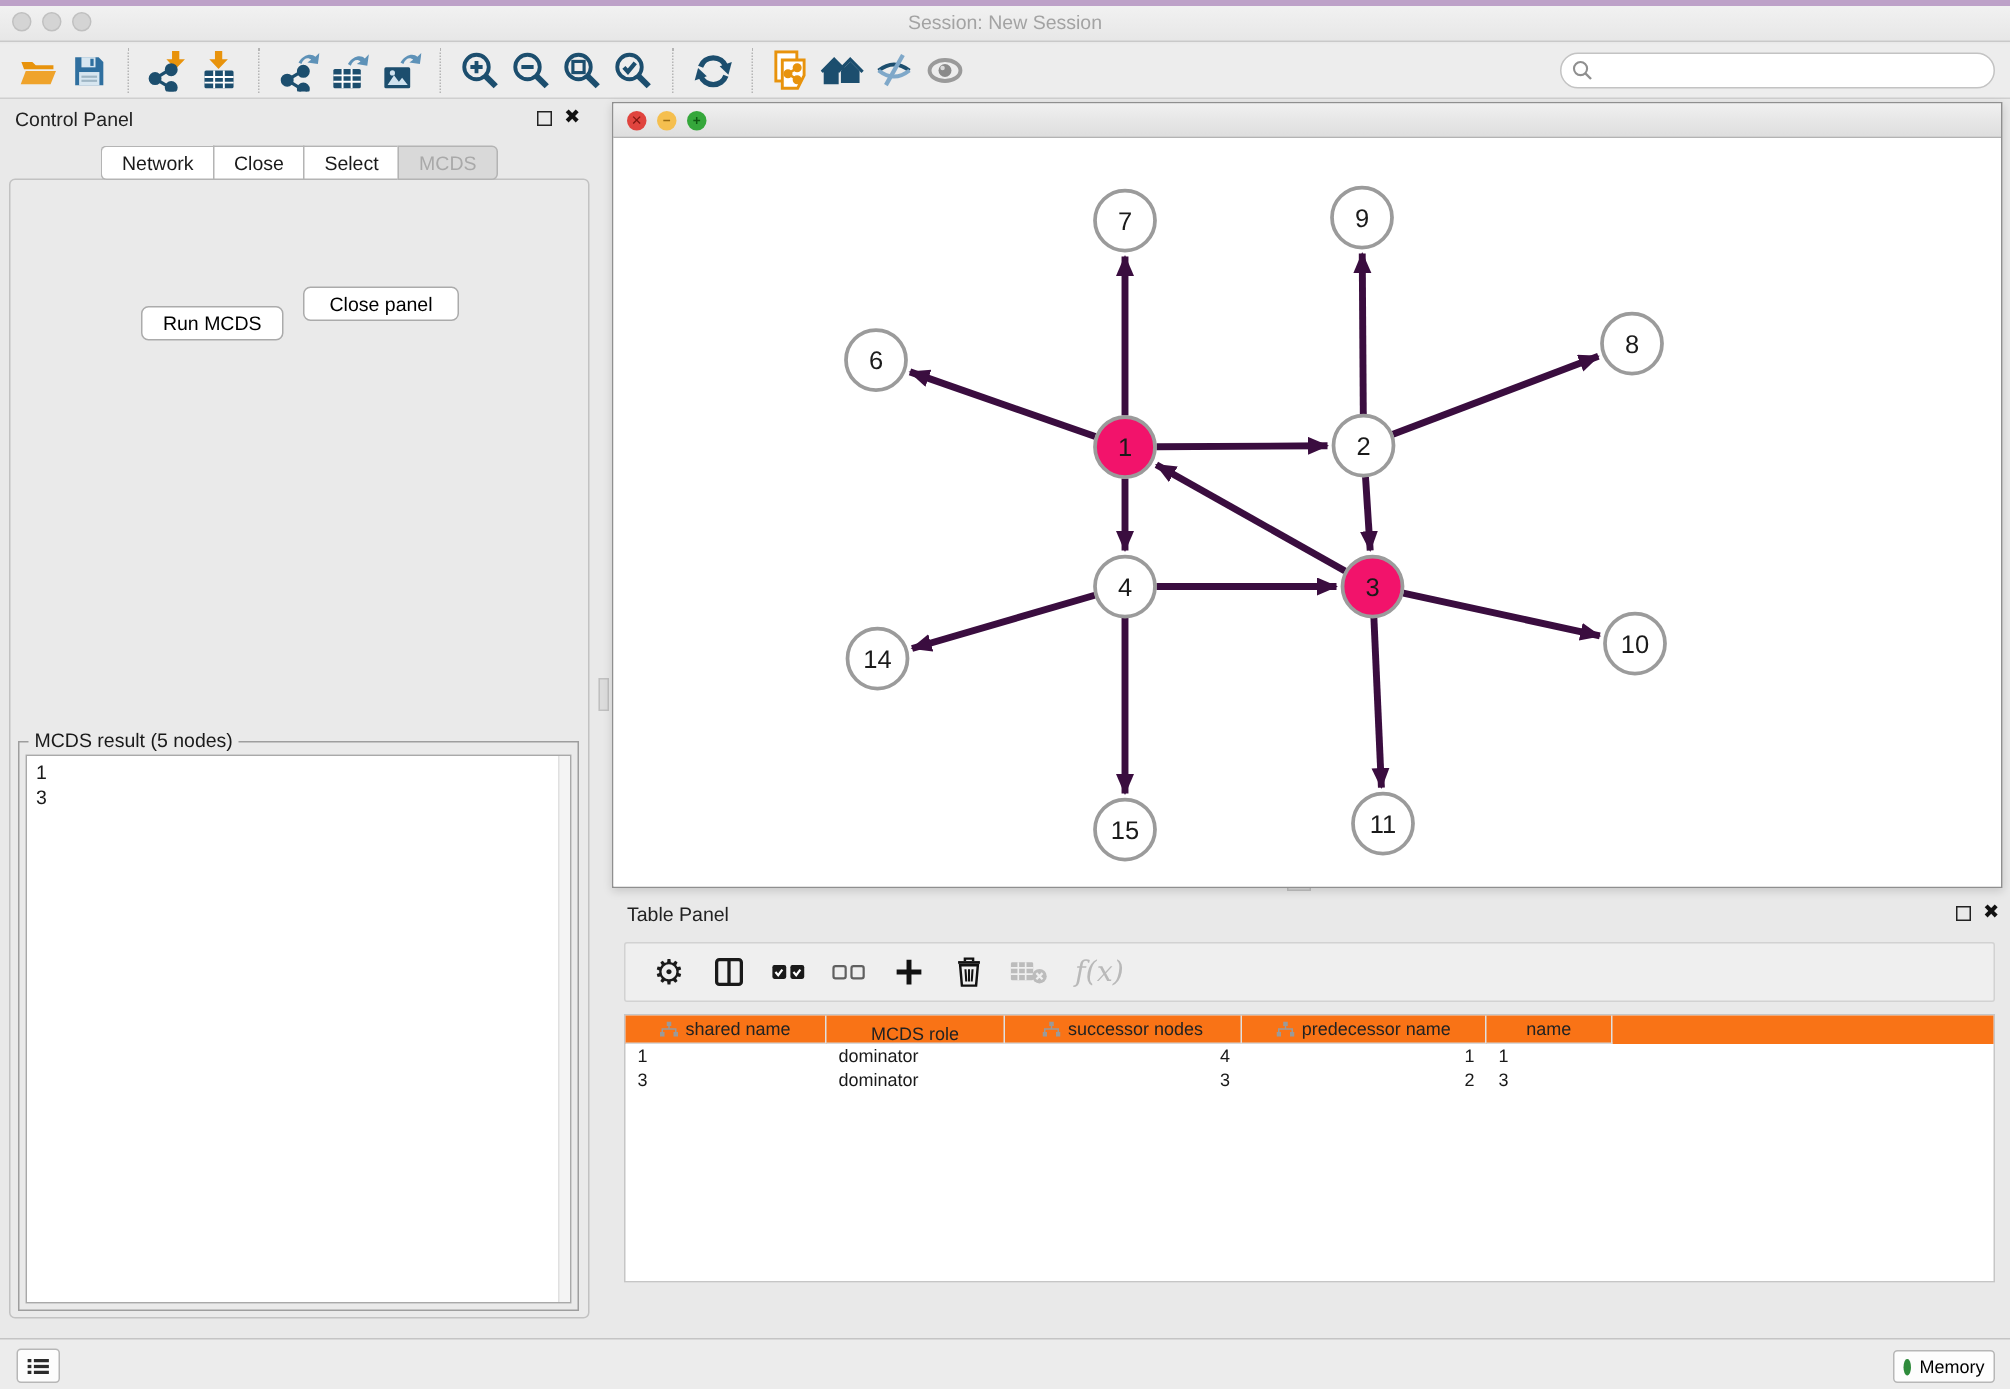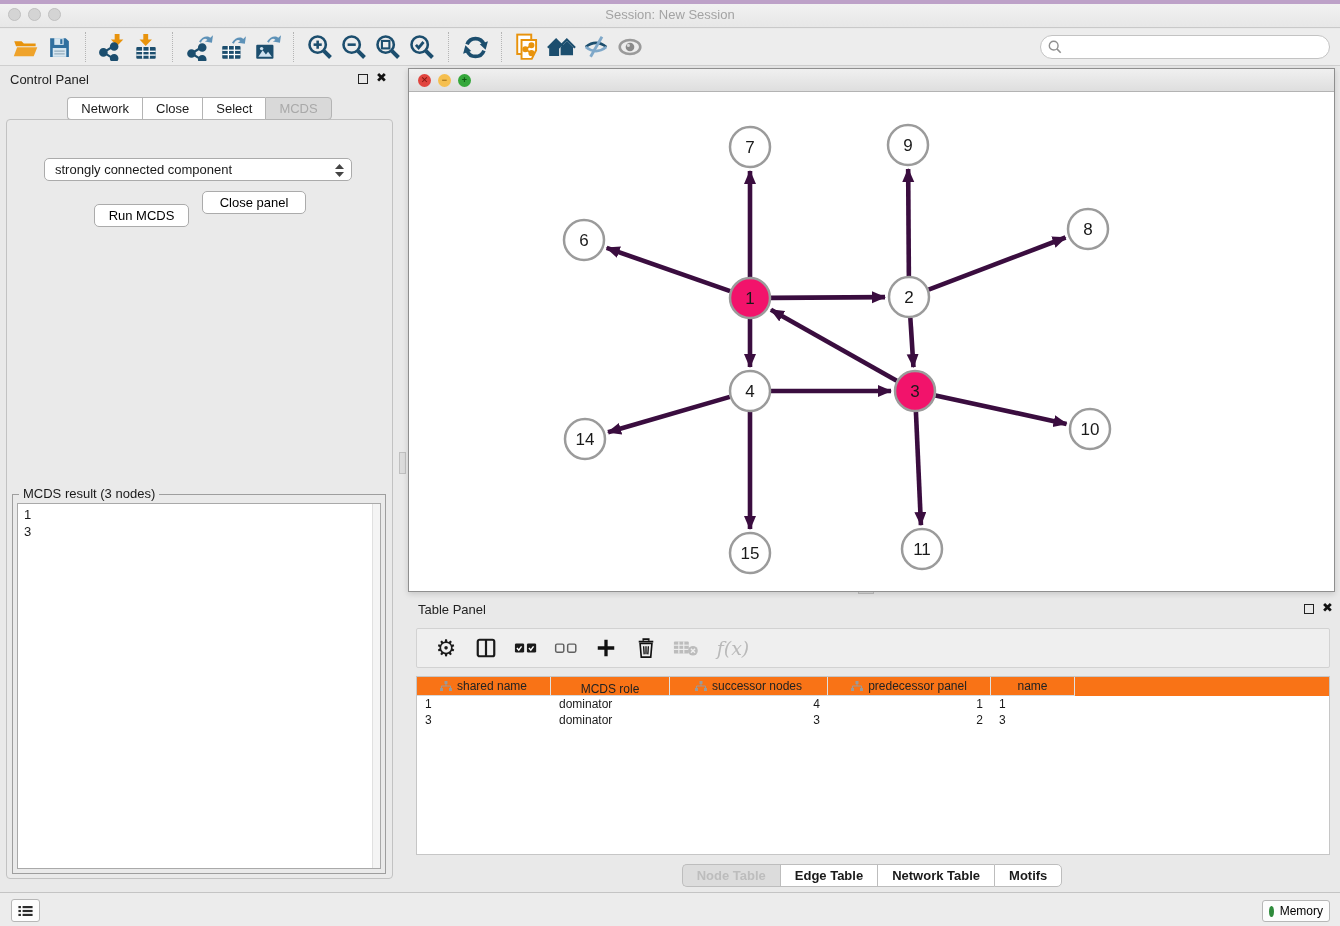--- a/index.html
+++ b/index.html
@@ -272,31 +272,24 @@
     <span class="float-box" style="left:358px"></span>
     <span class="close-x" style="left:376px">✖</span>
   </div>
   <div class="cp-tabs">
       <div class="cp-tab">Network</div>
       <div class="cp-tab">Close</div>
       <div class="cp-tab">Select</div>
       <div class="cp-tab active">MCDS</div>
     </div>
   <div class="cp-box"></div>
-  <div class="combo">
-    <span>strongly connected component</span>
-    <svg class="stepper" width="11" height="15" viewBox="0 0 11 15">
-      <polygon points="5.5,1 10,6 1,6" fill="#444"></polygon>
-      <polygon points="5.5,14 10,9 1,9" fill="#444"></polygon>
-    </svg>
-  </div>
   <button class="btn" style="left:94px;top:204px;width:95px">Run MCDS</button>
   <button class="btn" style="left:202px;top:191px;width:104px">Close panel</button>
   <div class="groupbox">
-    <span class="groupbox-label">MCDS result (3 nodes)</span>
+    <span class="groupbox-label">MCDS result (5 nodes)</span>
     <div class="result-area">1
 3</div>
     <div class="result-scroll"></div>
   </div>
 
   <div class="divider-v"></div>
   <div class="divider-h"></div>
 
   <div class="net-win">
     <div class="net-titlebar">
@@ -477,21 +470,21 @@
           </div>
           <div class="tp-hcell" style="width: 163px;">
             <svg width="12" height="11" viewBox="0 0 12 11">
               <g fill="#9a9a9a">
                 <rect x="4.5" y="0" width="3" height="3"></rect>
                 <rect x="0" y="7" width="3" height="3"></rect>
                 <rect x="9" y="7" width="3" height="3"></rect>
               </g>
               <path d="M6 3v2M1.5 7V5h9v2" fill="none" stroke="#9a9a9a" stroke-width="1"></path>
             </svg>
-            <span>predecessor panel</span>
+            <span>predecessor name</span>
           </div>
           <div class="tp-hcell" style="width: 84px;">
             <span>name</span>
           </div>
         </div>
       <div>
           <div class="tp-row">
             <div class="tp-cell" style="width: 134px; text-align: left;">1</div>
             <div class="tp-cell" style="width: 119px; text-align: left;">dominator</div>
             <div class="tp-cell" style="width: 158px; text-align: right;">4</div>
@@ -501,26 +494,20 @@
           <div class="tp-row">
             <div class="tp-cell" style="width: 134px; text-align: left;">3</div>
             <div class="tp-cell" style="width: 119px; text-align: left;">dominator</div>
             <div class="tp-cell" style="width: 158px; text-align: right;">3</div>
             <div class="tp-cell" style="width: 163px; text-align: right;">2</div>
             <div class="tp-cell" style="width: 84px; text-align: left;">3</div>
           </div>
         </div>
     </div>
 
-    <div class="tbl-tabs">
-        <div class="tbl-tab active">Node Table</div>
-        <div class="tbl-tab">Edge Table</div>
-        <div class="tbl-tab">Network Table</div>
-        <div class="tbl-tab">Motifs</div>
-      </div>
   </div>
 
   <div class="statusbar">
     <button class="sb-btn" style="left:11px;top:6px;width:29px;height:23px">
       <svg width="17" height="14" viewBox="0 0 18 14">
         <g fill="#2b2b2b">
           <rect x="0.5" y="1" width="3" height="2.6"></rect>
             <rect x="5.5" y="1" width="12" height="2.6"></rect>
           <rect x="0.5" y="5.7" width="3" height="2.6"></rect>
             <rect x="5.5" y="5.7" width="12" height="2.6"></rect>

